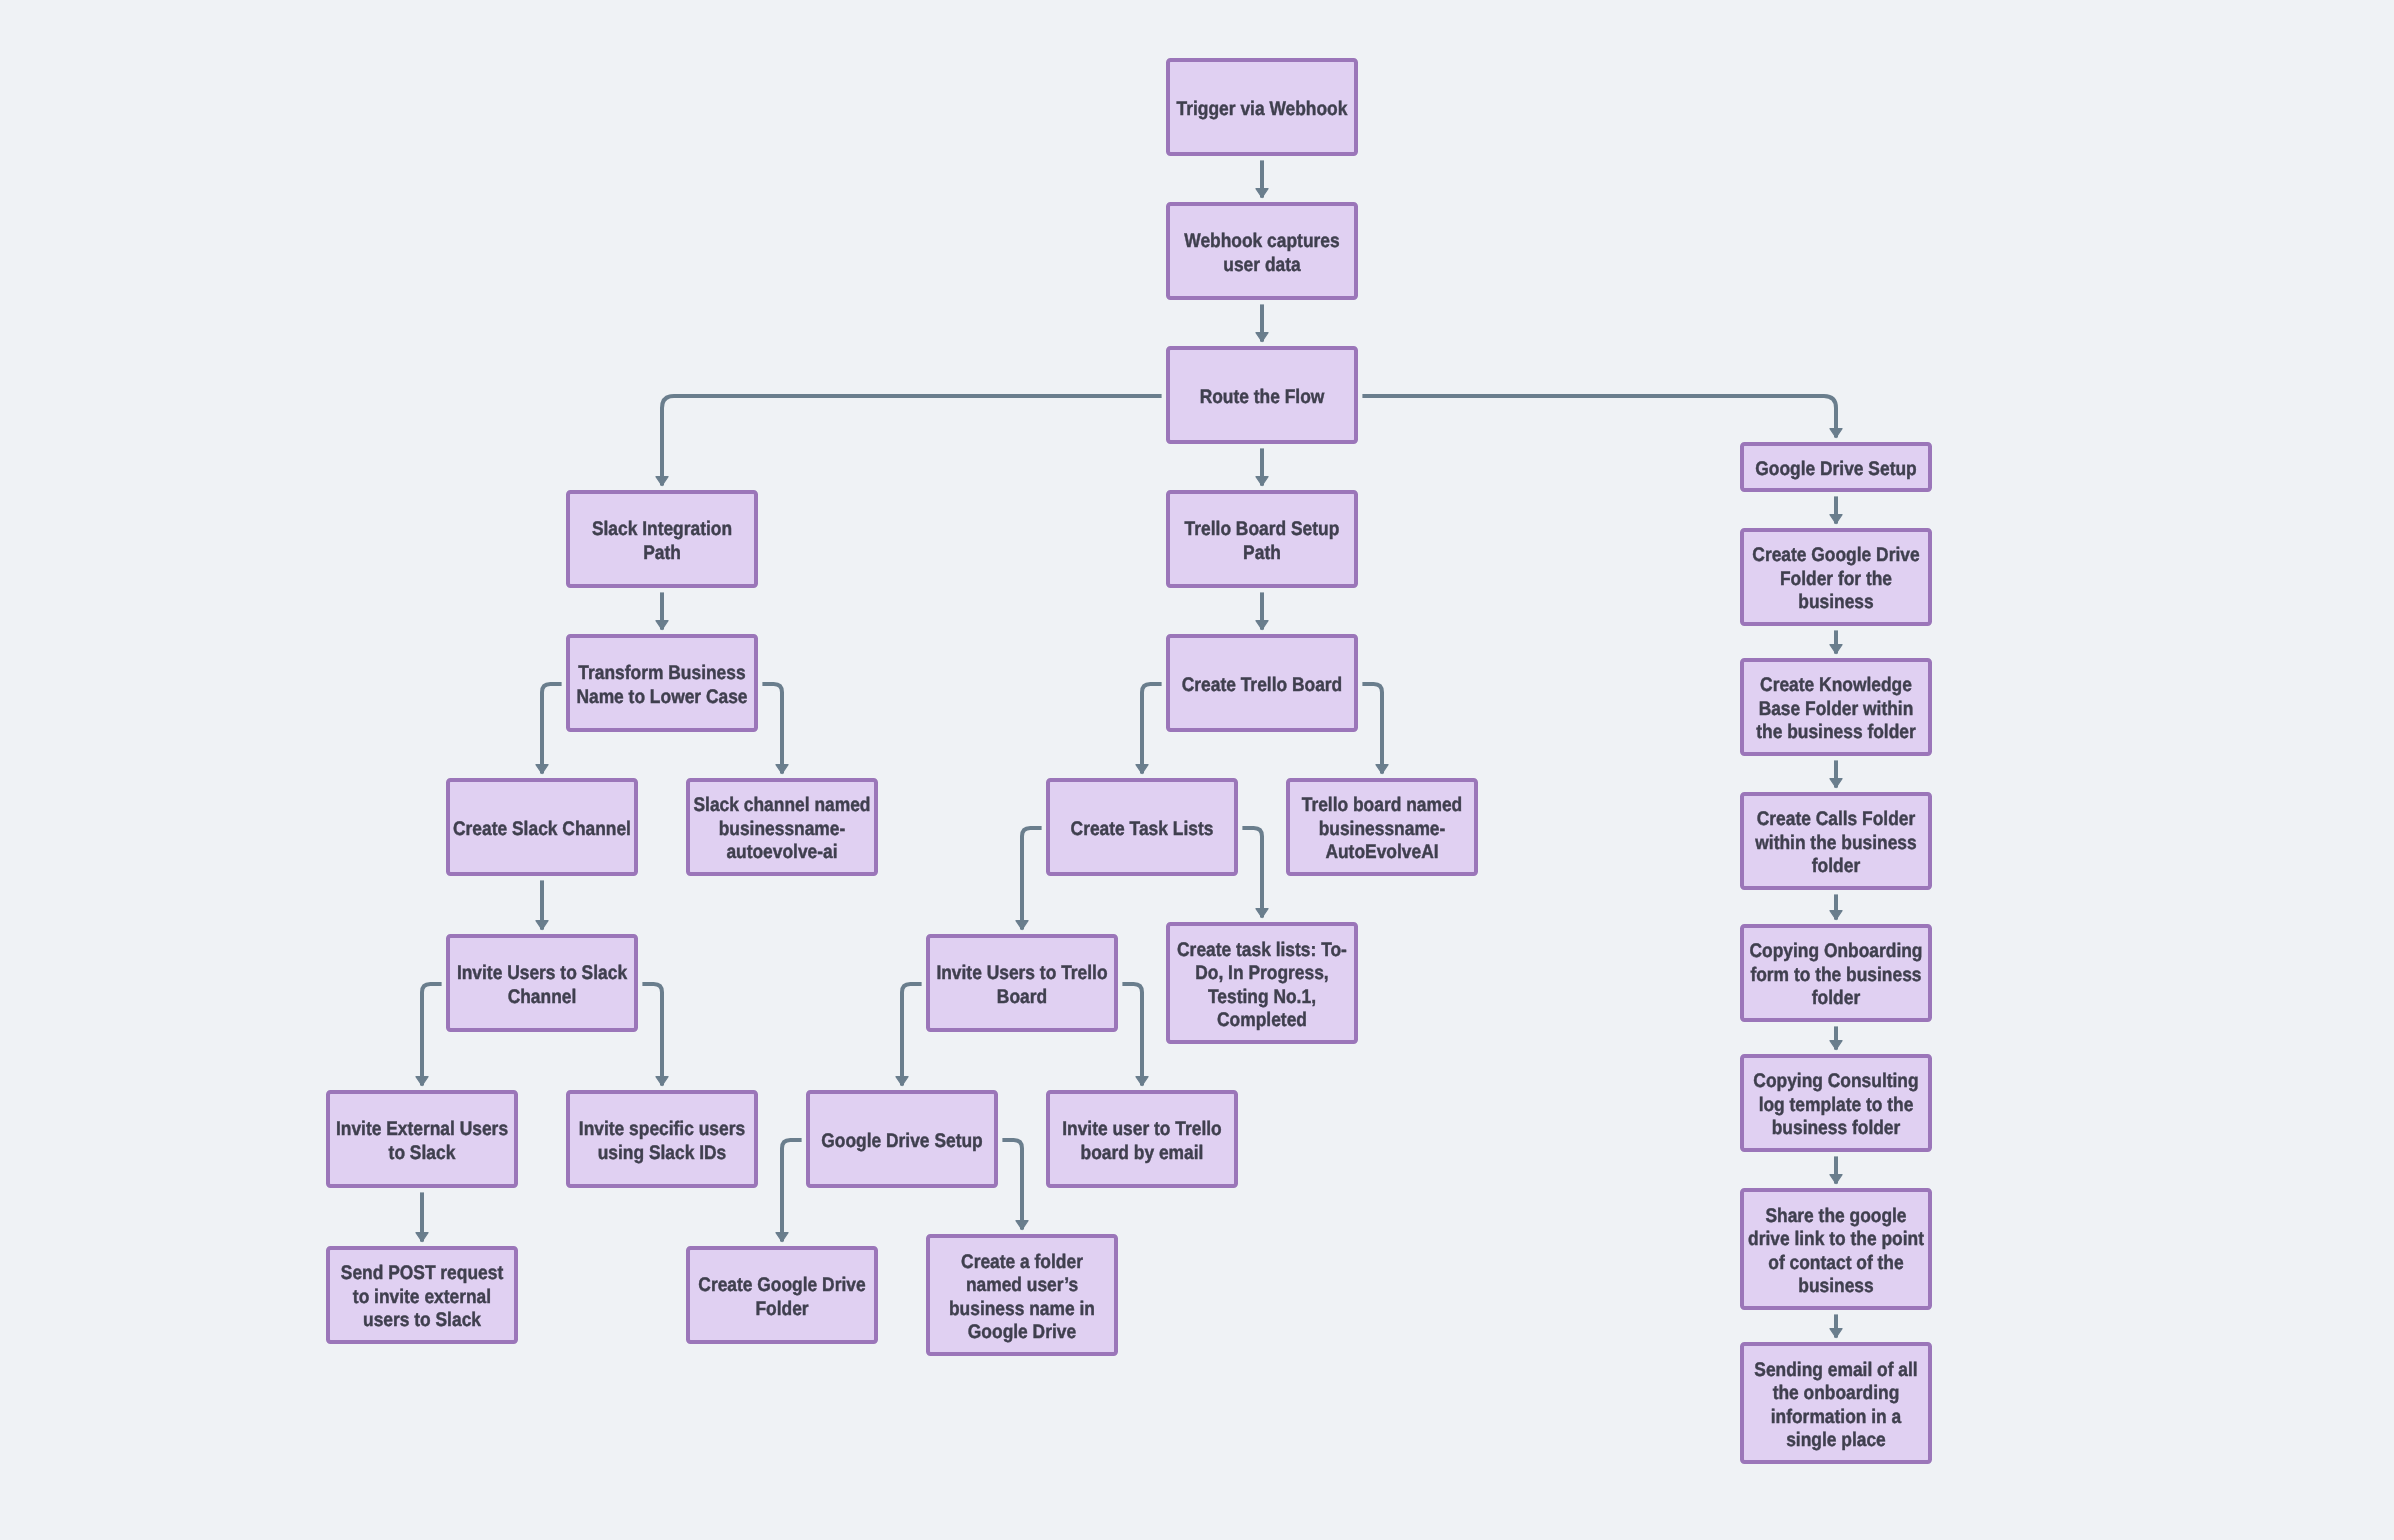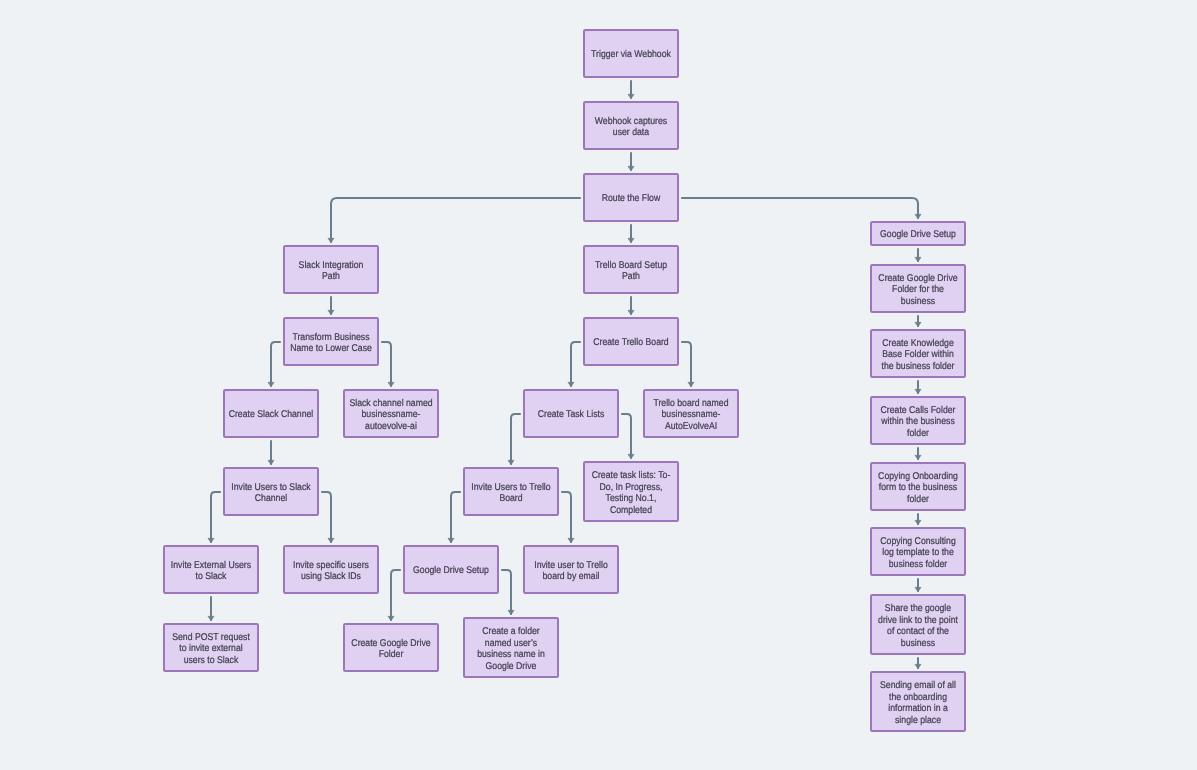--- a/index.html
+++ b/index.html
@@ -4,21 +4,21 @@
 <title>Flowchart</title>
 <style>
   html,body{margin:0;padding:0;}
   body{
     width:1197px;height:770px;overflow:hidden;
     background:#eff2f5;
     font-family:"Liberation Sans", sans-serif;
     -webkit-font-smoothing:antialiased;
     text-rendering:geometricPrecision;
   }
-  #canvas{position:relative;width:1197px;height:764px;}
+  #canvas{position:relative;width:1197px;height:764px;font-weight:bold;}
   svg#flow{position:absolute;left:0;top:0;width:1197px;height:770px;display:block;}
   #node-layer{opacity:0.999;}
   .node-rect{fill:#e0d0f2;stroke:#9b76b9;stroke-width:2;}
   .node-label{
     fill:#3f3f4e;stroke:#3f3f4e;stroke-width:0.22;paint-order:stroke fill;
     font-size:9.8px;font-family:"Liberation Sans",sans-serif;text-anchor:middle;
   }
   .edge-path{fill:none;stroke:#6a7e8d;stroke-width:2;stroke-linecap:butt;stroke-linejoin:round;}
 </style>
 </head>

